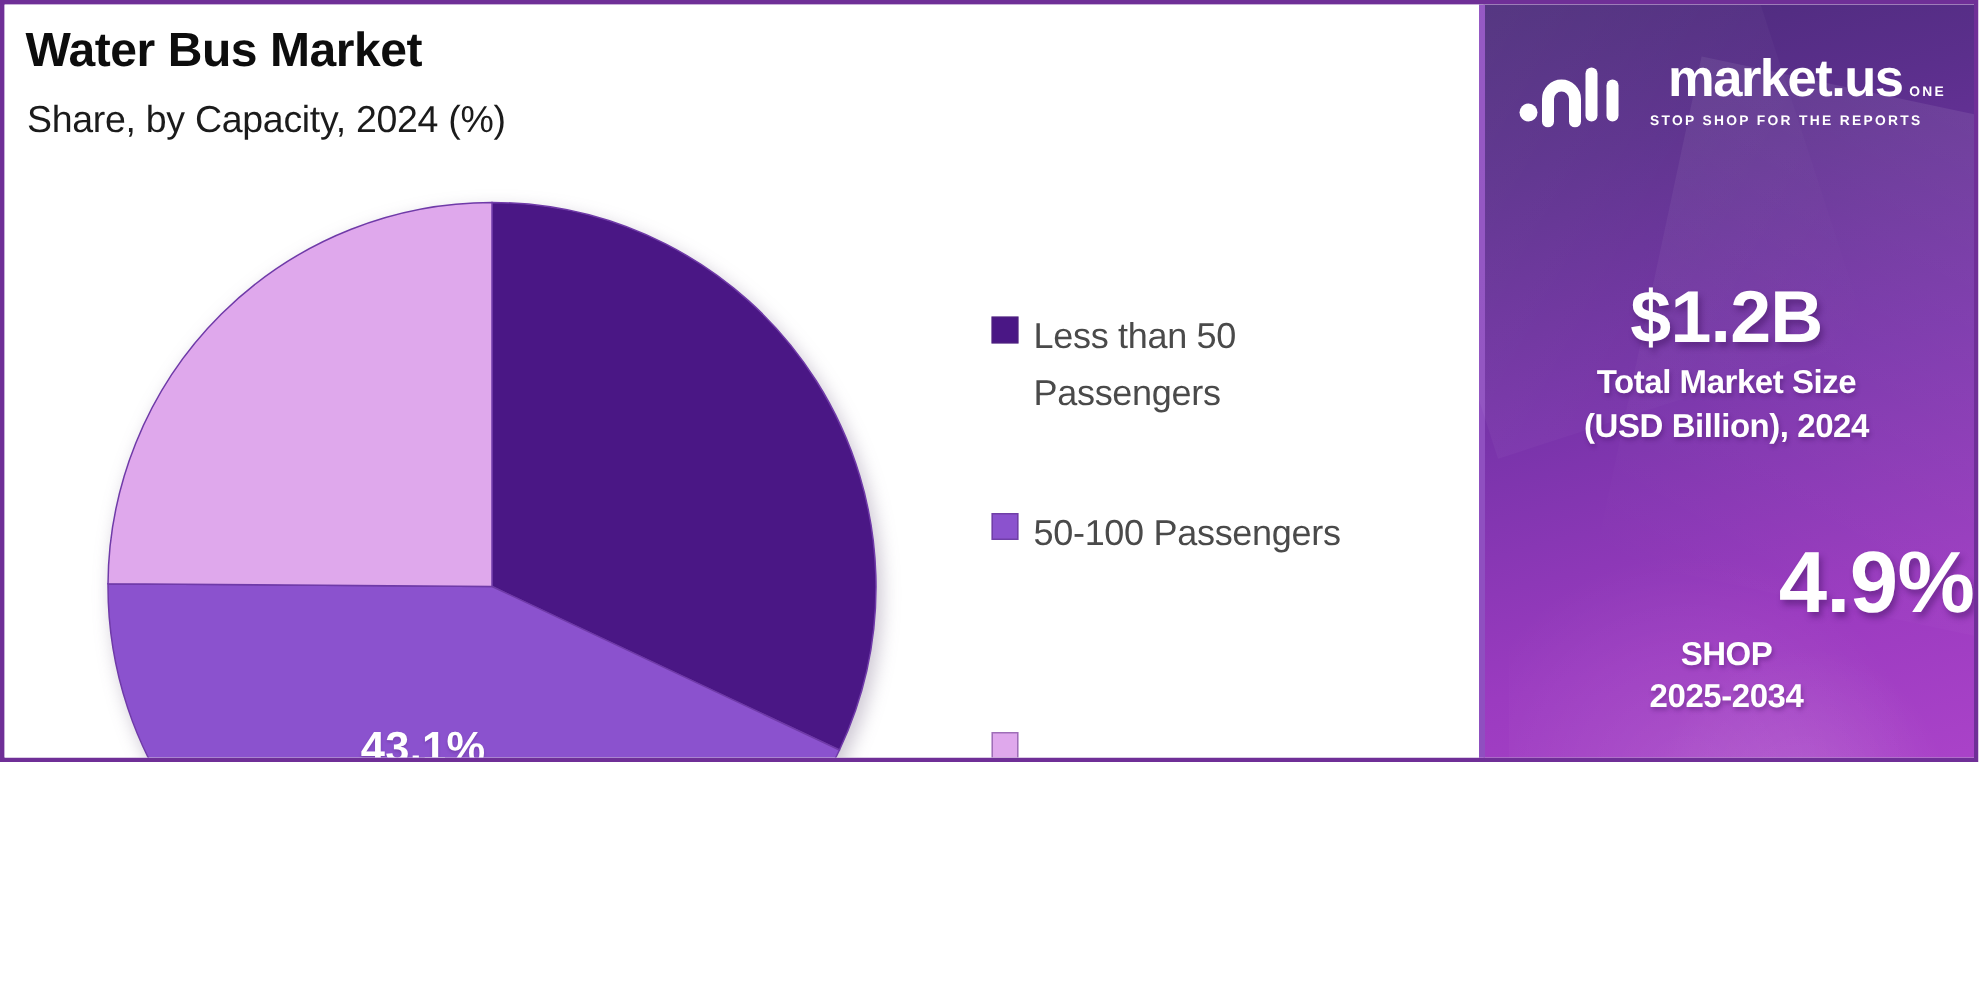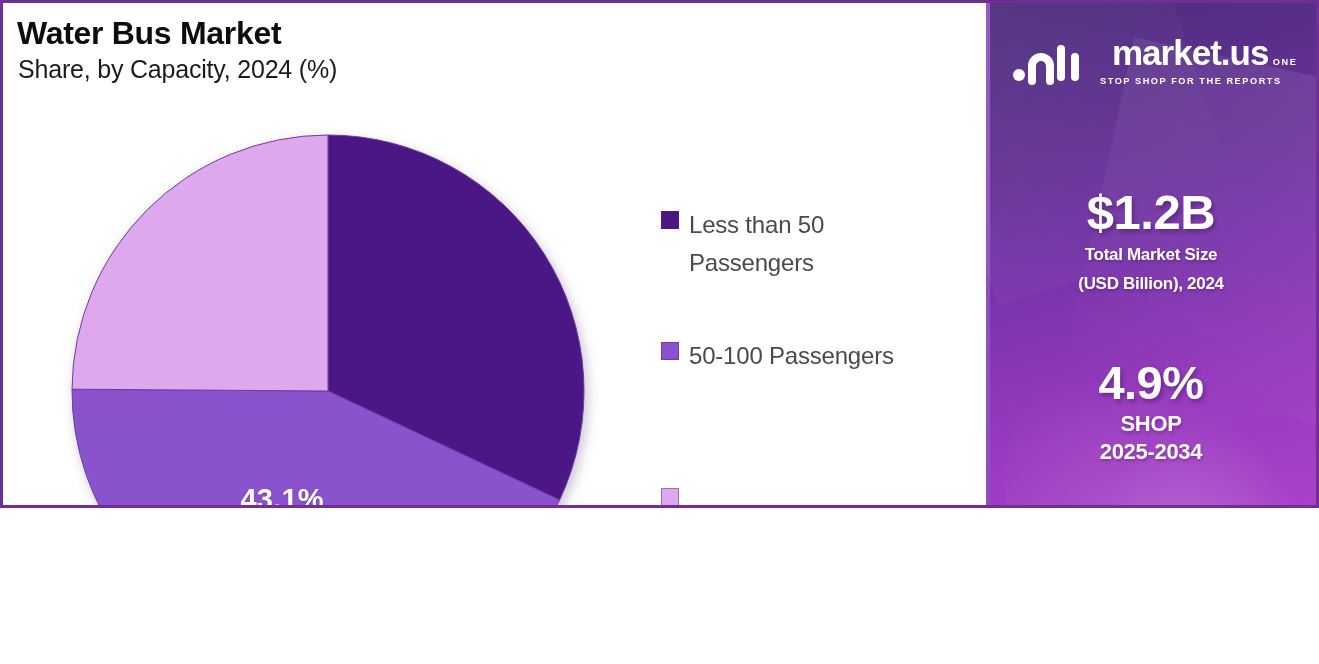--- a/index.html
+++ b/index.html
@@ -35,21 +35,21 @@
     top: 12px;
     font-size: 32px;
     font-weight: bold;
     color: #0d0d0d;
     letter-spacing: -0.3px;
     white-space: nowrap;
   }
   .subtitle {
     position: absolute;
     left: 15px;
-    top: 52px;
+    top: 63px;
     font-size: 25px;
     font-weight: normal;
     color: #1b1b1b;
     letter-spacing: -0.2px;
     white-space: nowrap;
   }
 
   
   .pie-wrap {
     position: absolute;
@@ -210,29 +210,29 @@
     text-align: center;
     color: #ffffff;
   }
   .stat-value {
     font-size: 49px;
     font-weight: bold;
     letter-spacing: -0.5px;
     text-shadow: 2px 3px 4px rgba(60,15,90,0.45);
   }
   .stat-line {
-    font-size: 17px;
+    font-size: 22px;
     font-weight: bold;
     line-height: 29px;
     letter-spacing: -0.3px;
     text-shadow: 1px 2px 3px rgba(60,15,90,0.35);
   }
   .stat-market { top: 181px; }
   .stat-cagr   { top: 352px; }
-  .stat-cagr .stat-value { font-size: 47px; }
+  .stat-cagr .stat-value { font-size: 58px; text-align: right; }
   .stat-cagr .stat-line  { font-size: 22px; line-height: 28px; }
 
   .arrows {
     position: absolute;
     left: 0;
     bottom: 0;
     width: 330px;
     height: 160px;
   }
 </style>

